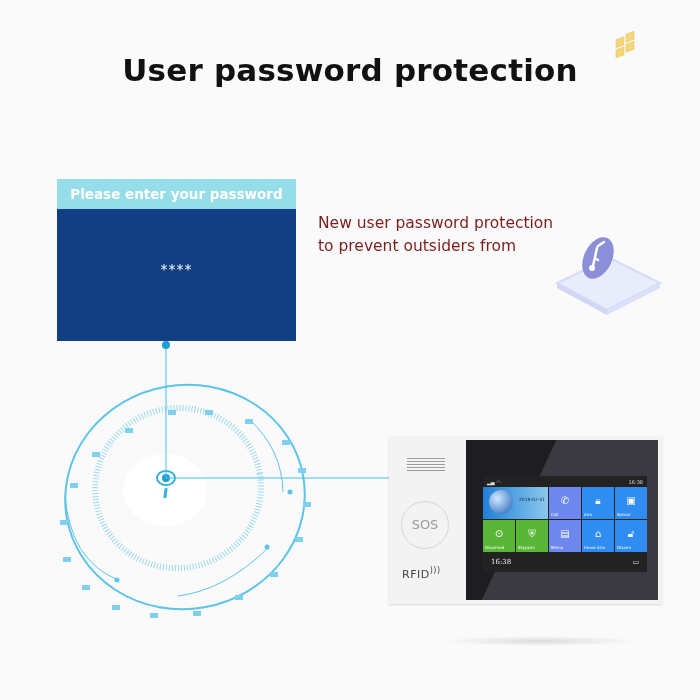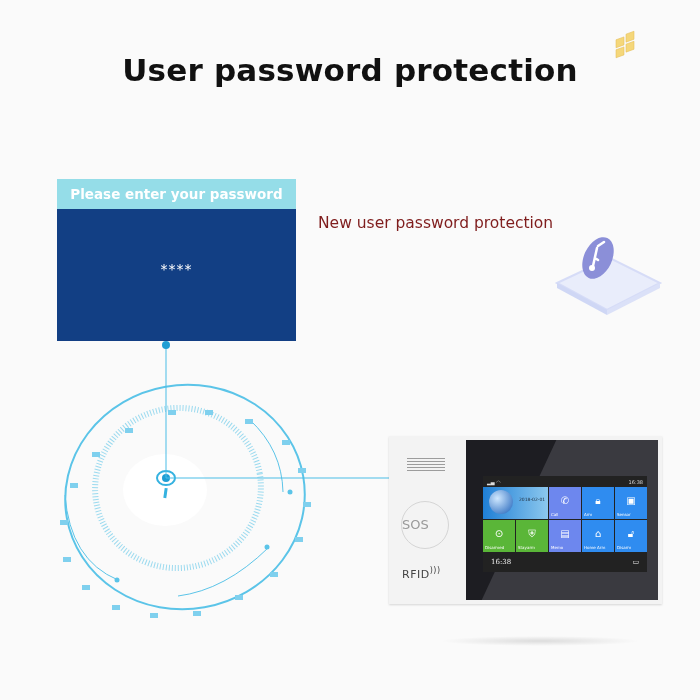--- a/index.html
+++ b/index.html
@@ -18,36 +18,37 @@
   .tiles { display:grid; grid-template-columns:repeat(5, 1fr); grid-template-rows:32px 32px; gap:1px; }
   .tile { position:relative; color:#fff; font-size:4px; }
   .tile .ic { position:absolute; top:8px; left:50%; transform:translateX(-50%); font-size:10px; }
   .tile .lb { position:absolute; bottom:2px; left:2px; }
   .t-hero { grid-column:1 / span 2; background:linear-gradient(90deg,#1f7fd6,#8cc8ee); }
   .t-blue { background:#2f8cf0; }
   .t-purple { background:#6d87ee; }
   .t-green { background:#5ab638; }
   .sbottom { height:20px; display:flex; justify-content:space-between; align-items:center; padding:0 8px; color:#eee; font-size:7px; font-family:"DejaVu Serif", serif; }
   .speaker { position:absolute; left:18px; top:22px; width:38px; height:14px; background:repeating-linear-gradient(180deg,#555 0 1px,transparent 1px 3px); opacity:0.55; }
-  .sos { position:absolute; left:12px; top:65px; width:46px; height:46px; border:1px solid #d5d5d5; border-radius:50%; color:#999; font-size:13px; line-height:46px; }
+  .sos { position:absolute; left:12px; top:65px; width:46px; height:46px; border:1px solid #d5d5d5; border-radius:50%; color:#999; font-size:13px; text-align:center; line-height:46px; }
   .rfid { position:absolute; left:13px; top:130px; color:#444; font-weight:normal; font-size:11px; letter-spacing:0.5px; }
   .shadow { position:absolute; left:440px; top:636px; width:200px; height:10px; background:radial-gradient(ellipse at center, rgba(0,0,0,0.12), transparent 70%); }
 </style>
 </head>
 <body>
 
 <div class="title">User password protection</div>
 
 <div class="pw-box">
   <div class="pw-head">Please enter your password</div>
   <div class="pw-value">****</div>
 </div>
 
 <div class="desc">
   <div>New user password protection</div>
+  <div>to prevent outsiders from</div>
 </div>
 
 <svg class="illus" width="700" height="700">
   <polygon points="557,283 610,258 660,283 607,310" fill="#e9edfb" stroke="#d6dcf7" stroke-width="2"></polygon>
   <polygon points="557,283 607,310 607,315 557,288" fill="#cfd7f5"></polygon>
   <polygon points="607,310 660,283 660,288 607,315" fill="#dbe1f8"></polygon>
   <ellipse cx="598" cy="258" rx="14" ry="22" transform="rotate(25 598 258)" fill="#8b8fd8"></ellipse>
   <path d="M598 246 l6 -4 M597 248 l-4 18 M595 258 l3 2" stroke="#fff" stroke-width="2.5" stroke-linecap="round" fill="none"></path>
   <circle cx="592" cy="268" r="3" fill="#fff"></circle>
   <g fill="#f5d77a" stroke="#e6bd55" stroke-width="0.5">

